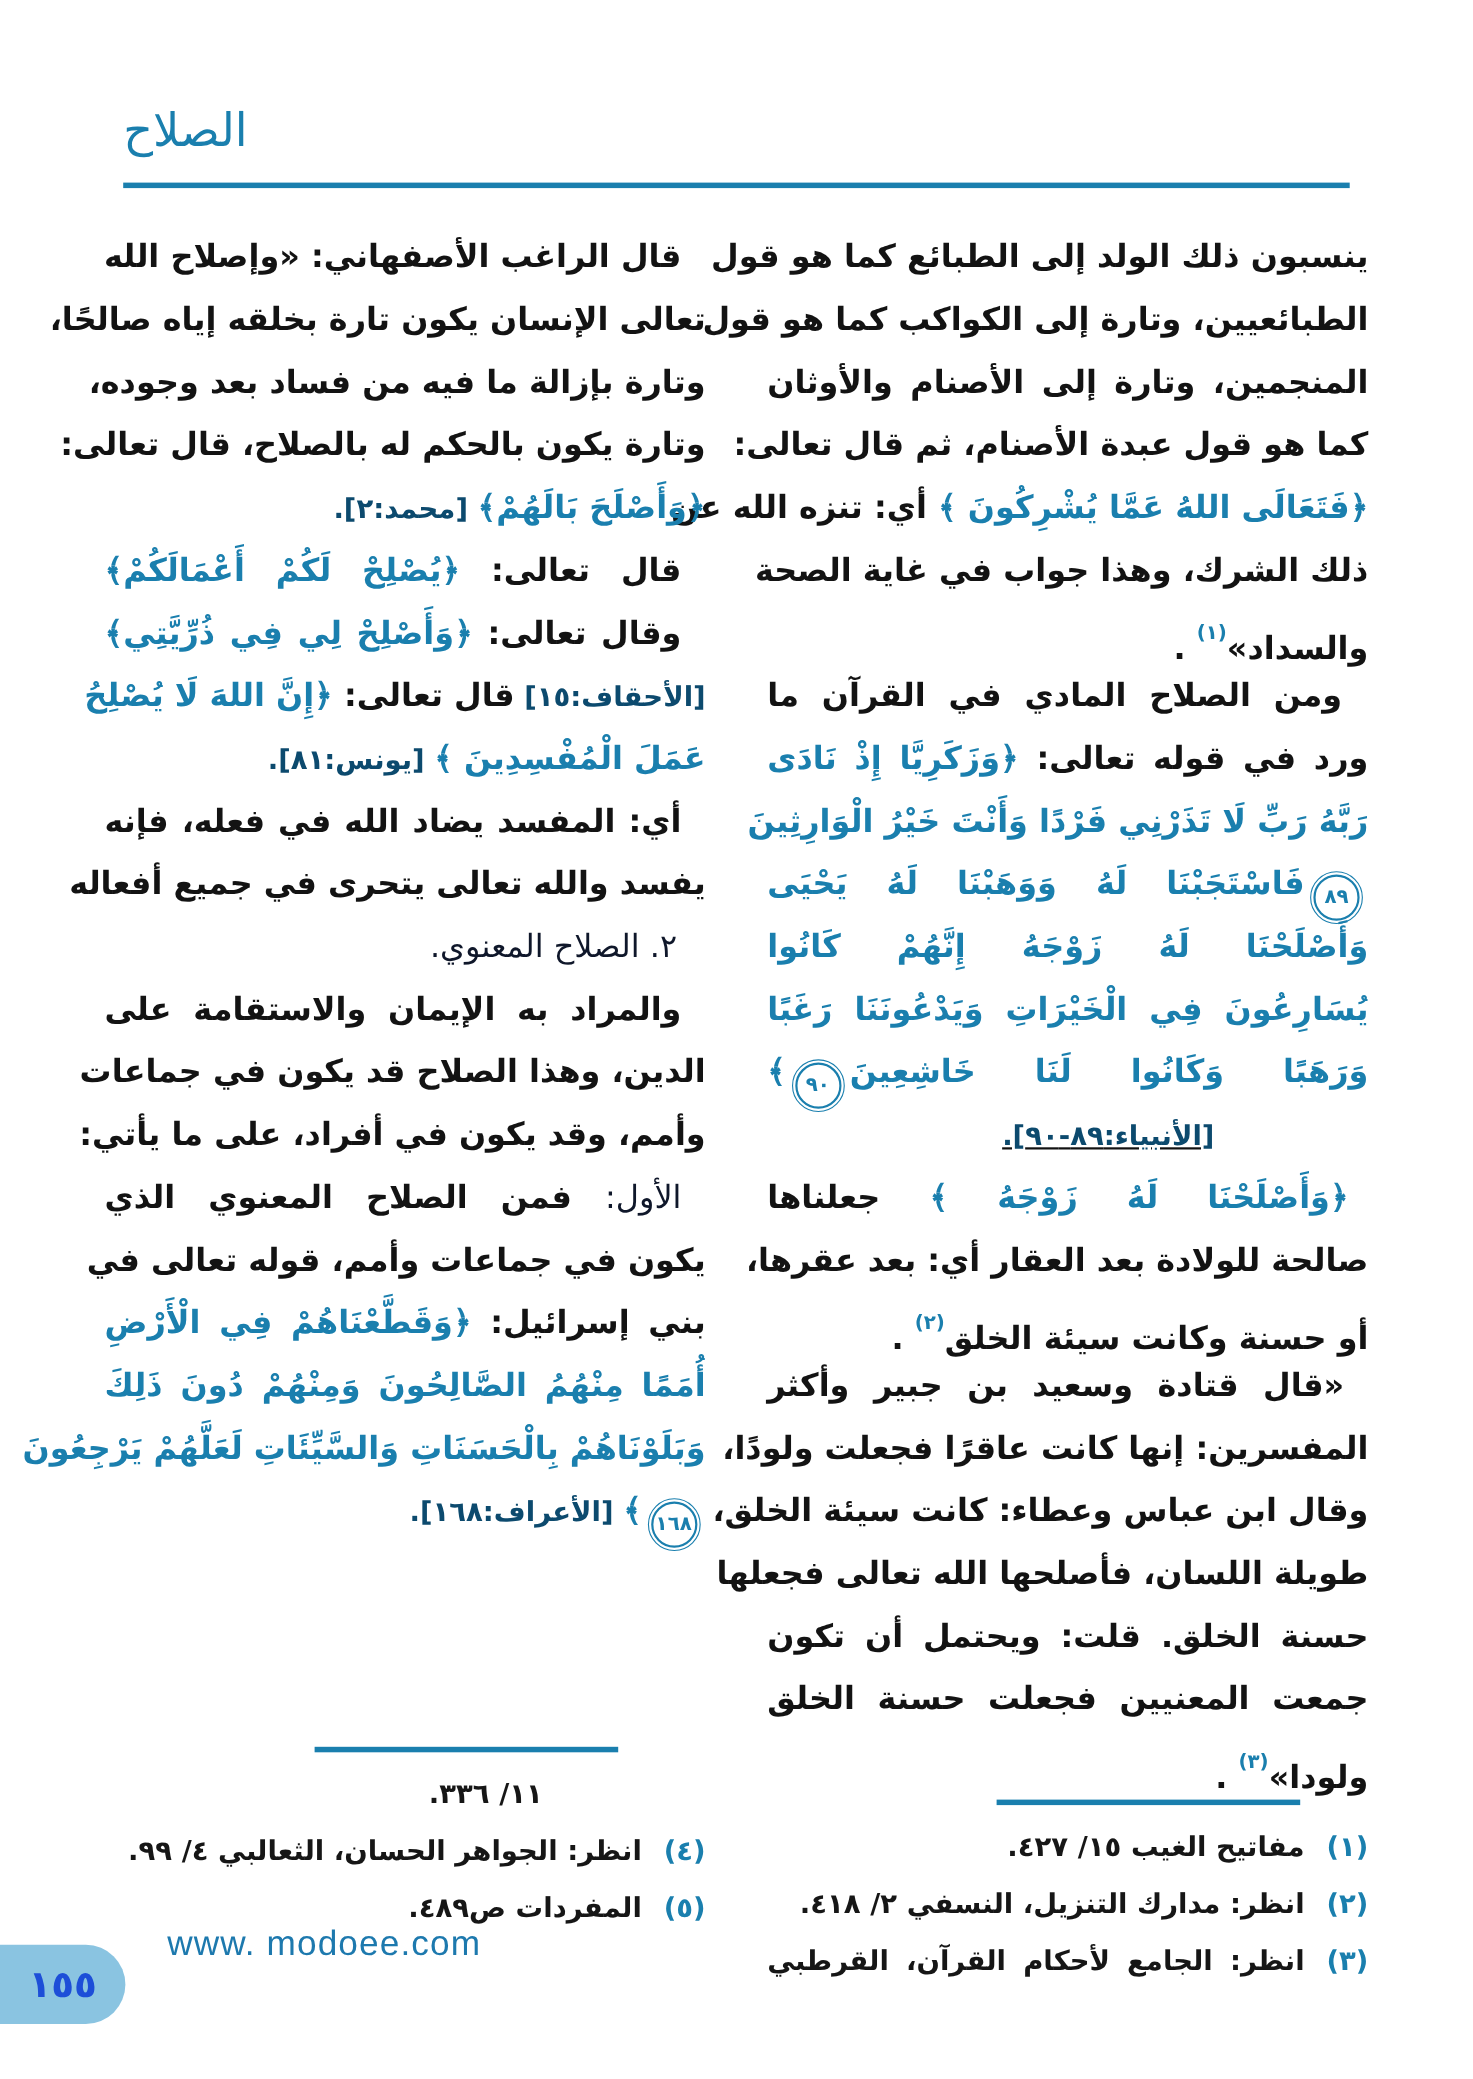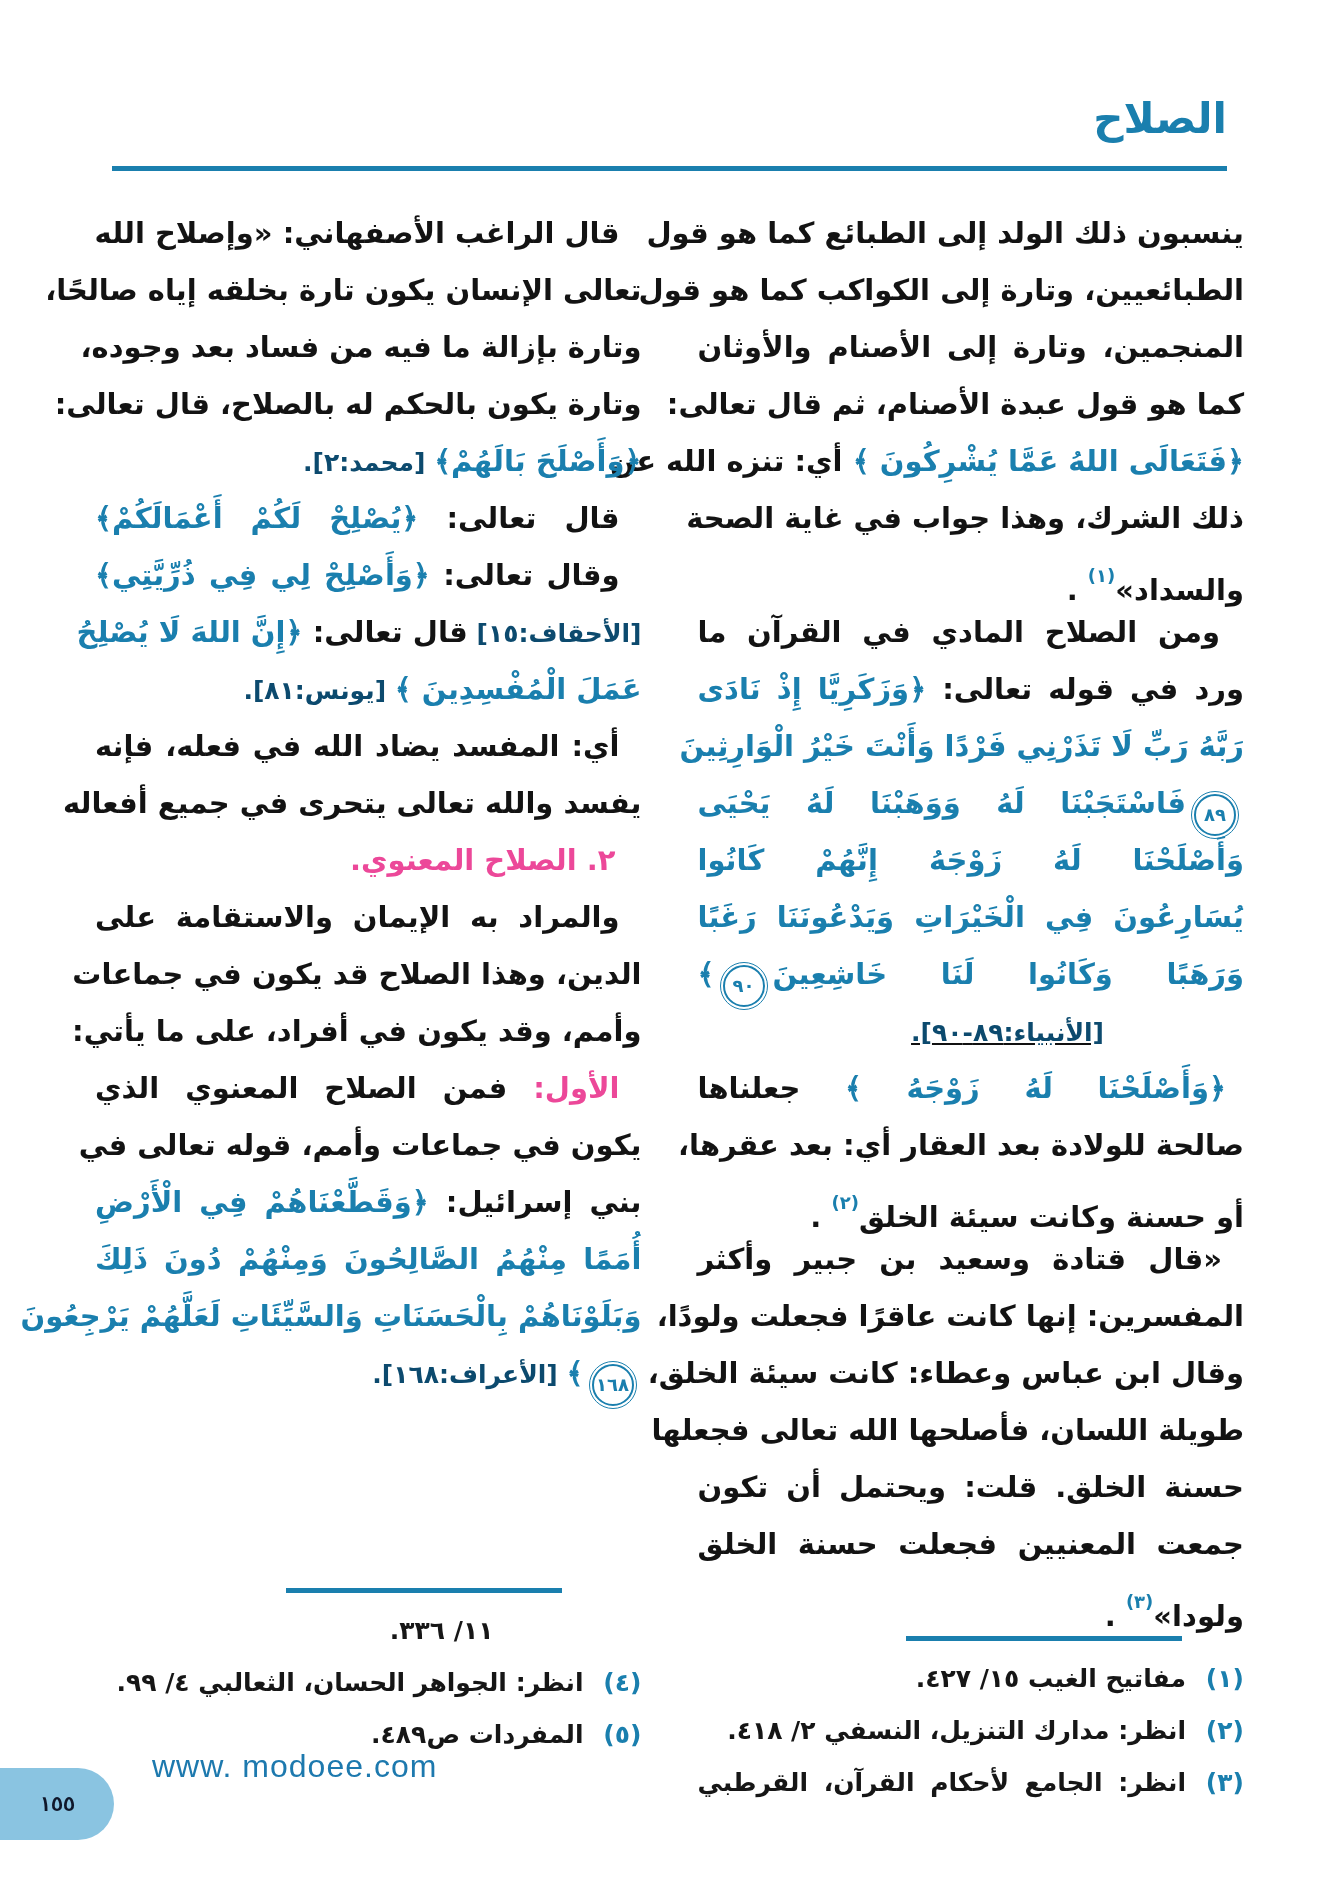--- a/index.html
+++ b/index.html
@@ -1,50 +1,50 @@
 <!DOCTYPE html>
 <html lang="ar"><head>
 <meta charset="utf-8">
 <style>
   html,body{margin:0;padding:0;background:#ffffff;}
   .page{position:relative;width:1339px;height:1890px;background:#fff;overflow:hidden;
         font-family:"DejaVu Sans",sans-serif;}
   
   .hdr{padding:86px 112px 0 112px;}
-  .hdr-title{color:var(--accent);font-size:42px;font-weight:700;line-height:66px;text-align:right;}
+  .hdr-title{color:var(--accent);font-size:42px;font-weight:400;line-height:66px;text-align:left;}
   .hdr-rule{height:5px;background:var(--accent);margin-top:14px;}
   
   .cols{direction:rtl;display:flex;gap:56px;margin:34px 95px 0 95px;height:1556px;}
   .col{flex:1;display:flex;flex-direction:column;min-width:0;}
   .line{font-size:29px;font-weight:700;color:#111;line-height:57px;height:57px;
         text-align:justify;text-align-last:justify;white-space:nowrap;}
   .line.line-end{text-align:right;text-align-last:right;}
   .seg-b{color:#131313;}
-  .seg-h{color:#ec4899;font-weight:700;}
+  .seg-h{color:#0f172a;font-weight:400;}
   .seg-q{color:var(--accent);}
   .seg-ref{color:#0c4a6e;font-size:25px;}
   .seg-fn{color:var(--accent);font-size:18px;vertical-align:18px;font-weight:700;}
   .seg-aya{display:inline-flex;align-items:center;justify-content:center;
            width:38px;height:38px;border:2px solid var(--accent);border-radius:50%;
            outline:1.5px solid var(--accent);outline-offset:2px;
            color:var(--accent);font-size:18px;font-weight:700;margin:14px 8px;vertical-align:-8px;}
   
   .col-foot{margin-top:auto;}
   .foot-rule{height:5px;background:var(--accent);width:276px;margin:6px 62px 12px auto;}
   .col:last-child .foot-rule{margin:6px 80px 12px auto;}
   .fnote{direction:rtl;font-size:25px;font-weight:700;color:#161616;line-height:52px;
          text-align:right;display:flex;align-items:baseline;}
   .fnmark{color:var(--accent);flex:0 0 58px;}
   .fntext{flex:1;}
   .fnote.cont{padding-right:148px;display:block;}
   .fnote.spread .fntext{text-align:justify;text-align-last:justify;}
   
   .pgbadge{position:absolute;left:0;top:1768px;width:114px;height:72px;background:var(--badge);
            border-radius:0 36px 36px 0;display:flex;align-items:center;justify-content:center;
-           color:#0f172a;font-size:20px;font-weight:700;font-family:Liberation Mono, monospace;}
+           color:#1d4ed8;font-size:34px;font-weight:700;}
   .site{position:absolute;left:152px;top:1748px;color:var(--urlcolor);font-size:32px;
         font-family:"Liberation Sans","DejaVu Sans",sans-serif;letter-spacing:1px;}
 </style>
 </head>
 <body>
 
 <div class="page" style="--accent: #1a7fae; --badge: #8ac4e1; --urlcolor: #1d79ae;">
 
   <header class="hdr">
     <div class="hdr-title">الصلاح</div>

